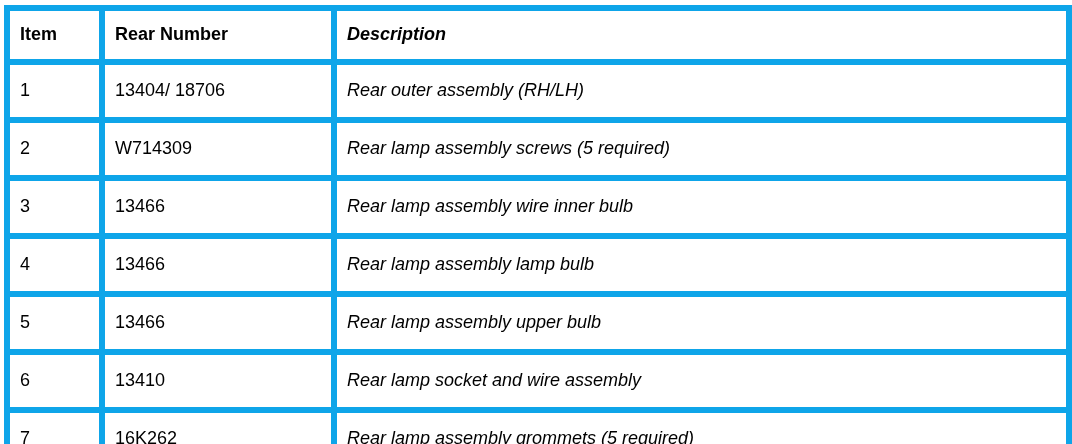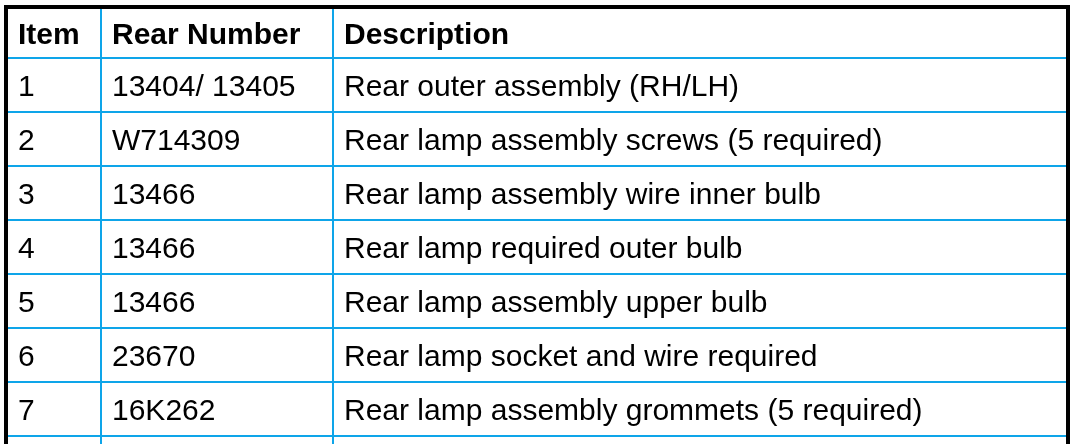--- a/index.html
+++ b/index.html
@@ -18,89 +18,89 @@
     border-collapse: collapse;
     table-layout: fixed;
     width: 1062px;
     height: 433px;
     margin: 5px 4px;
     border: 4px solid #000000;
     background: #ffffff;
   }
   table.parts-table th,
   table.parts-table td {
-    border: 2px solid #0ea5e9;
-    font-size: 30px;
+    border: 6px solid #0ea5e9;
+    font-size: 18px;
     line-height: 1.1;
     vertical-align: middle;
     text-align: left;
     padding: 2px 12px 2px 10px;
     white-space: nowrap;
     overflow: hidden;
     color: #000000;
   }
   table.parts-table th {
     font-weight: bold;
     height: 44px;
   }
   table.parts-table td {
     font-weight: normal;
     height: 48px;
   }
   col.col-item { width: 95px; }
   col.col-part { width: 232px; }
   col.col-desc { width: 735px; }
-  td.desc-cell, th.desc-cell { padding-left: 14px; }
+  td.desc-cell, th.desc-cell { padding-left: 14px; font-style: italic; }
 </style>
 </head>
 <body>
 
 <table class="parts-table">
   <colgroup>
     <col class="col-item">
     <col class="col-part">
     <col class="col-desc">
   </colgroup>
   <thead>
     <tr>
       <th>Item</th>
       <th>Rear Number</th>
       <th class="desc-cell">Description</th>
     </tr>
   </thead>
   <tbody>
     <tr>
       <td>1</td>
-      <td>13404/ 13405</td>
+      <td>13404/ 18706</td>
       <td class="desc-cell">Rear outer assembly (RH/LH)</td>
     </tr>
     <tr>
       <td>2</td>
       <td>W714309</td>
       <td class="desc-cell">Rear lamp assembly screws (5 required)</td>
     </tr>
     <tr>
       <td>3</td>
       <td>13466</td>
       <td class="desc-cell">Rear lamp assembly wire inner bulb</td>
     </tr>
     <tr>
       <td>4</td>
       <td>13466</td>
-      <td class="desc-cell">Rear lamp required outer bulb</td>
+      <td class="desc-cell">Rear lamp assembly lamp bulb</td>
     </tr>
     <tr>
       <td>5</td>
       <td>13466</td>
       <td class="desc-cell">Rear lamp assembly upper bulb</td>
     </tr>
     <tr>
       <td>6</td>
-      <td>23670</td>
-      <td class="desc-cell">Rear lamp socket and wire required</td>
+      <td>13410</td>
+      <td class="desc-cell">Rear lamp socket and wire assembly</td>
     </tr>
     <tr>
       <td>7</td>
       <td>16K262</td>
       <td class="desc-cell">Rear lamp assembly grommets (5 required)</td>
     </tr>
     <tr>
       <td>8</td>
       <td>W707977</td>
       <td class="desc-cell">Rear lamp assembly retainer nut (2 required)</td>

